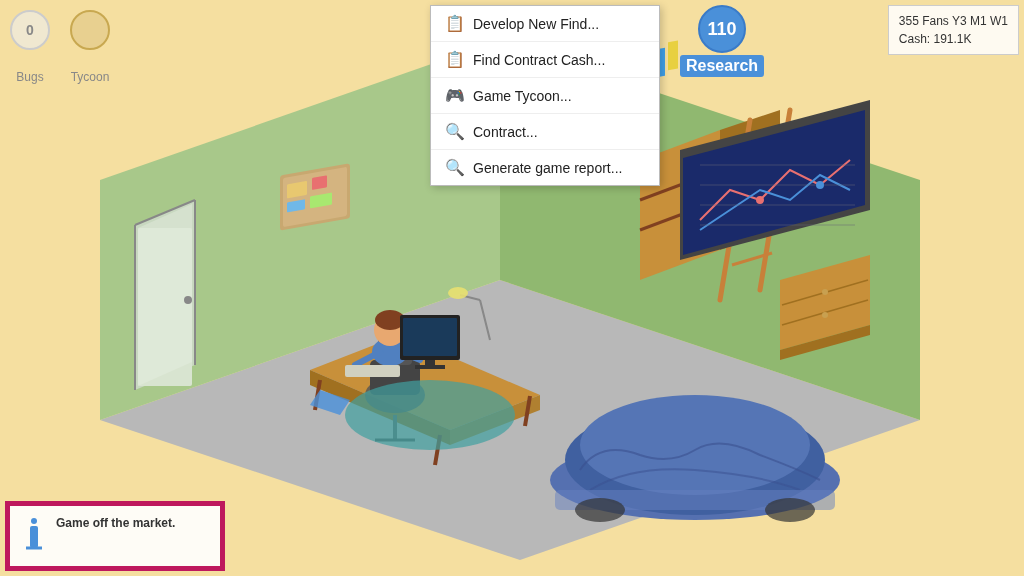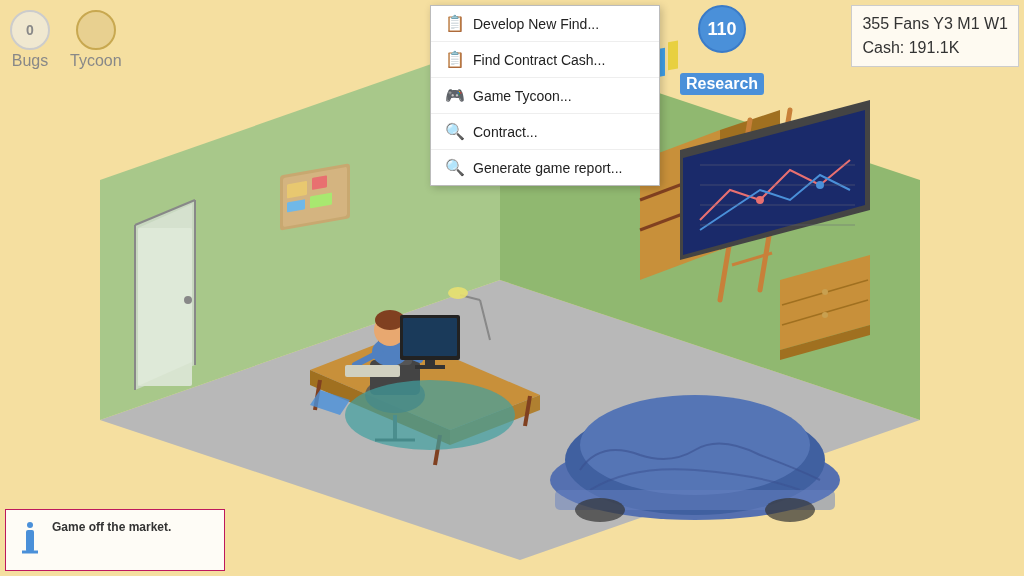--- a/index.html
+++ b/index.html
@@ -52,30 +52,30 @@
       background: #f0e8d0;
       display: flex;
       align-items: center;
       justify-content: center;
       font-size: 14px;
       font-weight: bold;
       color: #888;
     }
 
     .bubble-label {
-      font-size: 16px;
+      font-size: 12px;
       color: #888;
-      margin-top: 2px;
+      margin-top: 20px;
     }
 
     .research-btn-group {
       display: flex;
       flex-direction: column;
       align-items: center;
-      gap: 20px;
+      gap: 2px;
     }
 
     .research-circle {
       width: 48px;
       height: 48px;
       border-radius: 50%;
       background: #4a90d9;
       display: flex;
       align-items: center;
       justify-content: center;
@@ -96,21 +96,21 @@
     }
 
     
     .stats-panel {
       position: absolute;
       top: 5px;
       right: 5px;
       background: rgba(255,255,255,0.85);
       border: 1px solid #ccc;
       padding: 6px 10px;
-      font-size: 16px;
+      font-size: 12px;
       color: #333;
       line-height: 1.5;
     }
 
     
     .context-menu {
       position: absolute;
       top: 5px;
       left: 430px;
       background: white;
@@ -142,21 +142,21 @@
       text-align: center;
       color: #555;
     }
 
     
     .notification-panel {
       position: absolute;
       bottom: 5px;
       left: 5px;
       background: rgba(255,255,255,0.9);
-      border: 1px solid #be185d;
+      border: 5px solid #be185d;
       padding: 8px 12px;
       display: flex;
       gap: 10px;
       align-items: flex-start;
       min-width: 220px;
       max-width: 260px;
     }
 
     .notif-icon {
       font-size: 22px;

